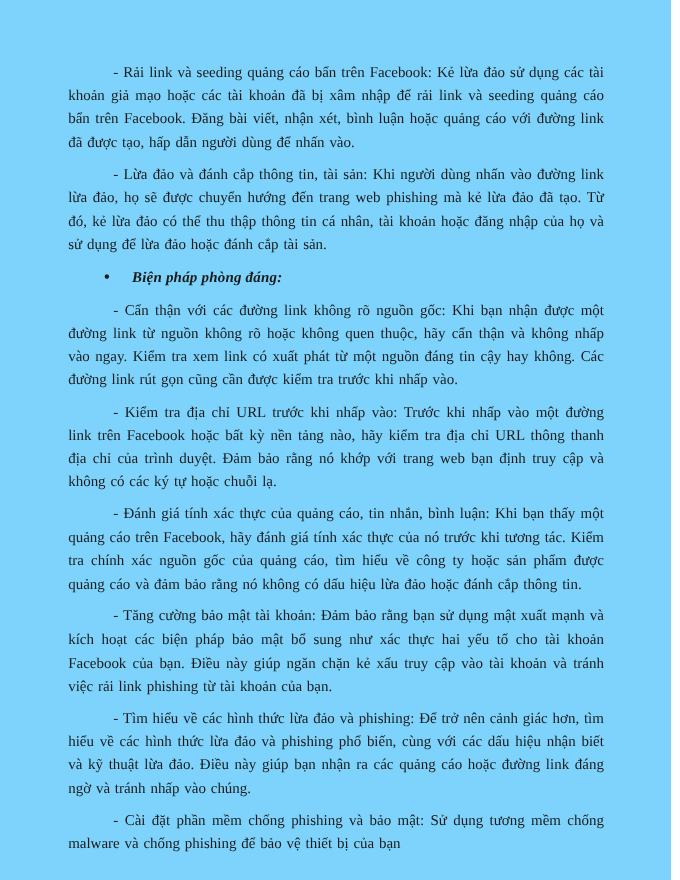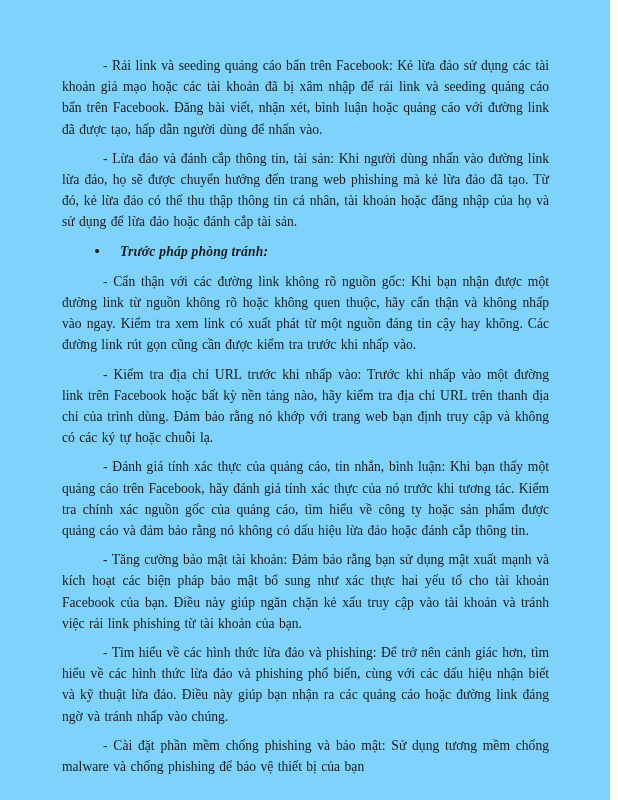--- a/index.html
+++ b/index.html
@@ -49,21 +49,21 @@
     letter-spacing: 0.2px;
   }
 </style>
 </head>
 <body>
 
 <div class="page">
   <div class="content">
       <p class="para">- Rải link và seeding quảng cáo bẩn trên Facebook: Kẻ lừa đảo sử dụng các tài khoản giả mạo hoặc các tài khoản đã bị xâm nhập để rải link và seeding quảng cáo bẩn trên Facebook. Đăng bài viết, nhận xét, bình luận hoặc quảng cáo với đường link đã được tạo, hấp dẫn người dùng để nhấn vào.</p>
       <p class="para">- Lừa đảo và đánh cắp thông tin, tài sản: Khi người dùng nhấn vào đường link lừa đảo, họ sẽ được chuyển hướng đến trang web phishing mà kẻ lừa đảo đã tạo. Từ đó, kẻ lừa đảo có thể thu thập thông tin cá nhân, tài khoản hoặc đăng nhập của họ và sử dụng để lừa đảo hoặc đánh cắp tài sản.</p>
-      <div class="bullet-row"><span class="bullet">•</span><span class="bullet-text">Trước pháp phòng tránh:</span></div>
+      <div class="bullet-row"><span class="bullet">•</span><span class="bullet-text">Biện pháp phòng đáng:</span></div>
       <p class="para">- Cẩn thận với các đường link không rõ nguồn gốc: Khi bạn nhận được một đường link từ nguồn không rõ hoặc không quen thuộc, hãy cẩn thận và không nhấp vào ngay. Kiểm tra xem link có xuất phát từ một nguồn đáng tin cậy hay không. Các đường link rút gọn cũng cần được kiểm tra trước khi nhấp vào.</p>
-      <p class="para">- Kiểm tra địa chỉ URL trước khi nhấp vào: Trước khi nhấp vào một đường link trên Facebook hoặc bất kỳ nền tảng nào, hãy kiểm tra địa chỉ URL trên thanh địa chỉ của trình dùng. Đảm bảo rằng nó khớp với trang web bạn định truy cập và không có các ký tự hoặc chuỗi lạ.</p>
+      <p class="para">- Kiểm tra địa chỉ URL trước khi nhấp vào: Trước khi nhấp vào một đường link trên Facebook hoặc bất kỳ nền tảng nào, hãy kiểm tra địa chỉ URL thông thanh địa chỉ của trình duyệt. Đảm bảo rằng nó khớp với trang web bạn định truy cập và không có các ký tự hoặc chuỗi lạ.</p>
       <p class="para">- Đánh giá tính xác thực của quảng cáo, tin nhắn, bình luận: Khi bạn thấy một quảng cáo trên Facebook, hãy đánh giá tính xác thực của nó trước khi tương tác. Kiểm tra chính xác nguồn gốc của quảng cáo, tìm hiểu về công ty hoặc sản phẩm được quảng cáo và đảm bảo rằng nó không có dấu hiệu lừa đảo hoặc đánh cắp thông tin.</p>
       <p class="para">- Tăng cường bảo mật tài khoản: Đảm bảo rằng bạn sử dụng mật xuất mạnh và kích hoạt các biện pháp bảo mật bổ sung như xác thực hai yếu tố cho tài khoản Facebook của bạn. Điều này giúp ngăn chặn kẻ xấu truy cập vào tài khoản và tránh việc rải link phishing từ tài khoản của bạn.</p>
       <p class="para">- Tìm hiểu về các hình thức lừa đảo và phishing: Để trở nên cảnh giác hơn, tìm hiểu về các hình thức lừa đảo và phishing phổ biến, cùng với các dấu hiệu nhận biết và kỹ thuật lừa đảo. Điều này giúp bạn nhận ra các quảng cáo hoặc đường link đáng ngờ và tránh nhấp vào chúng.</p>
       <p class="para">- Cài đặt phần mềm chống phishing và bảo mật: Sử dụng tương mềm chống malware và chống phishing để bảo vệ thiết bị của bạn</p>
     </div>
 </div>
 
 </body></html>

